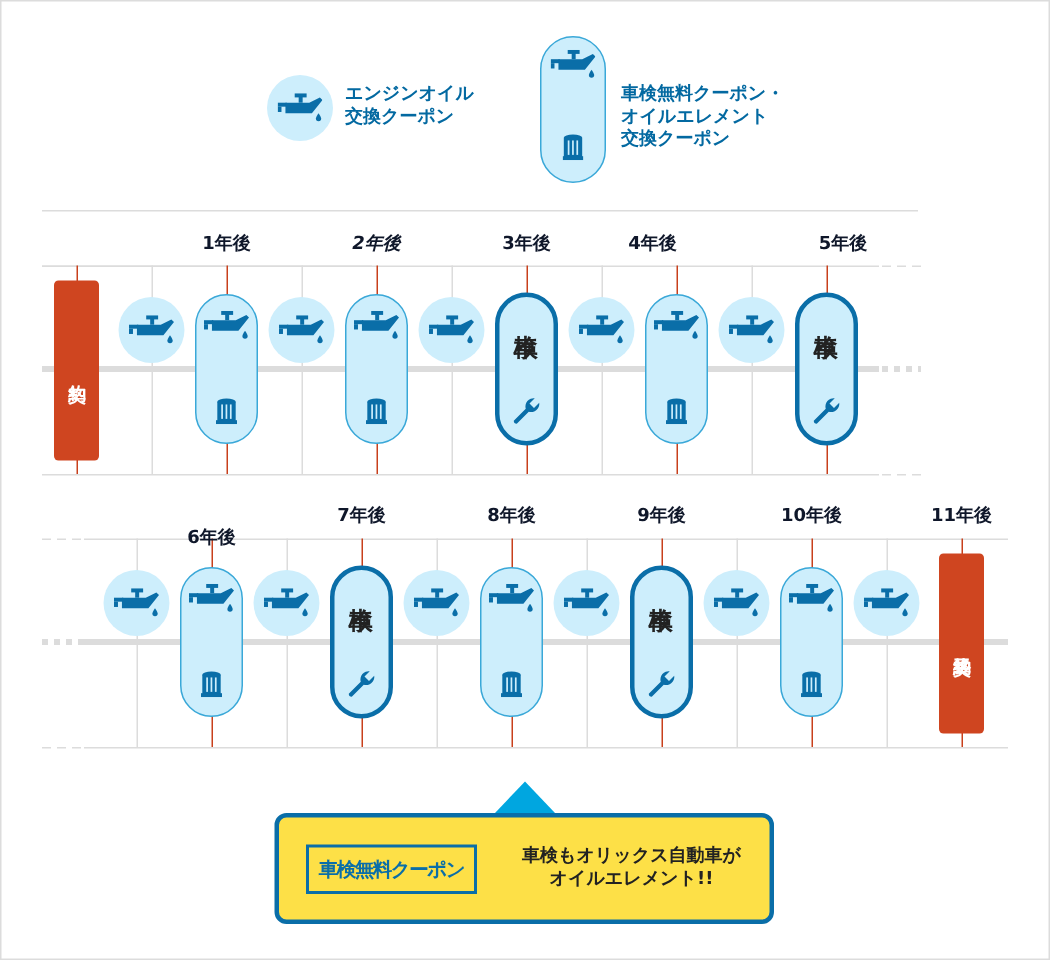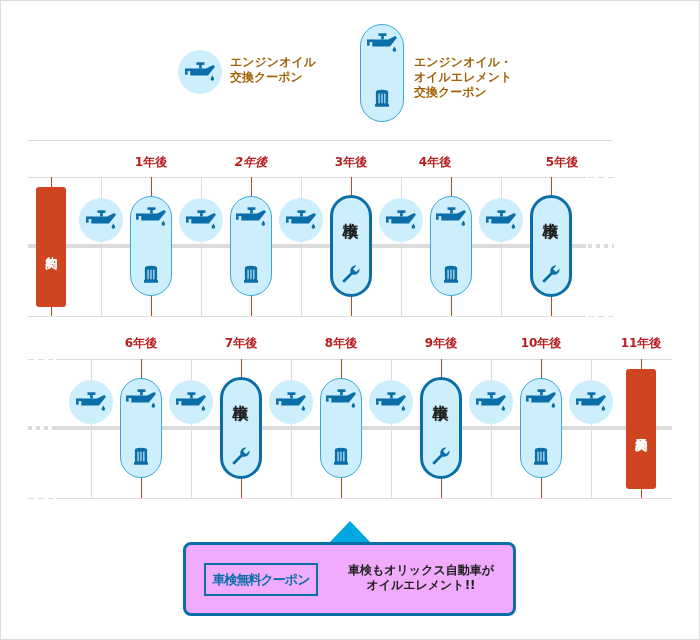--- a/index.html
+++ b/index.html
@@ -1,34 +1,34 @@
 <!DOCTYPE html>
 <html><head>
 <meta charset="utf-8">
 <style>
   html, body { margin:0; padding:0; background:#fff; }
   body { width:700px; height:640px; position:relative; overflow:hidden; font-family:"DejaVu Sans", sans-serif; }
   .frame { position:absolute; left:0; top:0; width:698px; height:638px; border:1px solid #dcdcdc; }
   .abs { position:absolute; }
   .legend-circle { position:absolute; width:44px; height:44px; border-radius:50%; background:#cdeefc; }
-  .legend-text { position:absolute; font-size:12px; font-weight:bold; color:#a16207; line-height:15px; white-space:pre-line; }
+  .legend-text { position:absolute; font-size:12px; font-weight:bold; color:#0369a1; line-height:15px; white-space:pre-line; }
   .hline { position:absolute; height:1px; background:#dcdcdc; }
   .hline-dash { position:absolute; height:1px; background-image:linear-gradient(to right,#dcdcdc 60%,transparent 60%); background-size:10px 1px; }
   .bar { position:absolute; height:4px; background:#dcdcdc; }
   .bar-dash { position:absolute; height:4px; background-image:linear-gradient(to right,#dcdcdc 50%,transparent 50%); background-size:8px 4px; }
   .vline { position:absolute; width:1px; background:#dcdcdc; }
   .vline-red { position:absolute; width:1px; background:#c8401c; }
-  .year { position:absolute; font-size:12px; font-weight:bold; color:#b91c1c; width:60px; text-align:center; }
+  .year { position:absolute; font-size:12px; font-weight:bold; color:#0f172a; width:60px; text-align:center; }
   .circle { position:absolute; width:44px; height:44px; border-radius:50%; background:#cdeefc; display:flex; align-items:center; justify-content:center; }
   .pill { position:absolute; width:42px; height:100px; border-radius:22px; background:#cdeefc; border:1px solid #3aa8d8; display:flex; flex-direction:column; align-items:center; justify-content:space-between; padding:10px 0 12px; box-sizing:border-box; }
   .pill-shaken { position:absolute; width:42px; height:102px; border-radius:22px; background:#cdeefc; border:3px solid #0a6ea8; display:flex; flex-direction:column; align-items:center; justify-content:space-between; padding:12px 0 10px; box-sizing:border-box; }
   .shaken-text { font-size:16px; font-weight:bold; color:#222; line-height:17px; writing-mode:vertical-rl; text-orientation:upright; letter-spacing:0px; }
   .contract { position:absolute; width:30px; background:#cf4520; border-radius:3px; display:flex; align-items:center; justify-content:center; }
   .contract span { color:#fff; font-size:12px; font-weight:bold; writing-mode:vertical-rl; text-orientation:upright; line-height:13px; }
-  .callout { position:absolute; left:183px; top:542px; width:333px; height:74px; border:3px solid #0a6ea8; border-radius:8px; box-sizing:border-box; background:#f0abfc; }
+  .callout { position:absolute; left:183px; top:542px; width:333px; height:74px; border:3px solid #0a6ea8; border-radius:8px; box-sizing:border-box; background:#fde047; }
   .callout-arrow { position:absolute; left:330px; top:521px; width:0; height:0; border-left:20px solid transparent; border-right:20px solid transparent; border-bottom:21px solid #00a6e0; }
   .coupon-logo { position:absolute; left:18px; top:18px; width:114px; height:33px; border:2px solid #0a6ea8; box-sizing:border-box; display:flex; align-items:center; justify-content:center; color:#0a6ea8; font-size:13px; font-weight:bold; letter-spacing:-1px; }
   .callout-text { position:absolute; left:150px; top:18px; width:170px; font-size:12px; font-weight:bold; color:#222; line-height:15px; text-align:center; white-space:pre-line; }
 </style>
 </head>
 <body>
 
 <div class="frame"></div>
 
 <svg width="0" height="0" style="position:absolute">
@@ -64,21 +64,21 @@
 交換クーポン</div>
 
 <div class="abs" style="left:360px;top:24px;width:44px;height:98px;border-radius:22px;background:#cdeefc;border:1px solid #3aa8d8;box-sizing:border-box;">
   <svg class="abs" width="30" height="20" style="left:6px;top:8px">
       <use href="#oil"></use>
     </svg>
   <svg class="abs" width="14" height="18" style="left:14px;top:64px">
       <use href="#filter"></use>
     </svg>
 </div>
-<div class="legend-text" style="left:414px;top:55px;">エンジンオイル・
+<div class="legend-text" style="left:414px;top:55px;">車検無料クーポン・
 オイルエレメント
 交換クーポン</div>
 
 <div class="hline" style="left:28px;top:140px;width:584px;"></div>
 <div class="hline" style="left:28px;top:177px;width:220px;"></div>
 <div class="hline" style="left:28px;top:177px;width:558px;"></div>
 <div class="hline-dash" style="left:588px;top:177px;width:26px;"></div>
 <div class="bar" style="left:28px;top:244px;width:558px;"></div>
 <div class="bar-dash" style="left:588px;top:244px;width:26px;"></div>
 <div class="hline" style="left:28px;top:316px;width:558px;"></div>
@@ -174,21 +174,21 @@
     </div>
   </div>
 <div id="row2">
     <div class="vline" style="left:91px;top:359px;height:139px;"></div>
     <div class="circle" style="left:69px;top:380px;">
       <svg width="30" height="20">
         <use href="#oil"></use>
       </svg>
     </div>
     <div class="vline-red" style="left:141px;top:359px;height:139px;"></div>
-    <div class="year" style="left:111px;top:335px;">6年後</div>
+    <div class="year" style="left:111px;top:350px;">6年後</div>
     <div class="pill" style="left:120px;top:378px;">
       <svg width="30" height="20">
         <use href="#oil"></use>
       </svg>
       <svg width="14" height="18">
         <use href="#filter"></use>
       </svg>
     </div>
     <div class="vline" style="left:191px;top:359px;height:139px;"></div>
     <div class="circle" style="left:169px;top:380px;">

